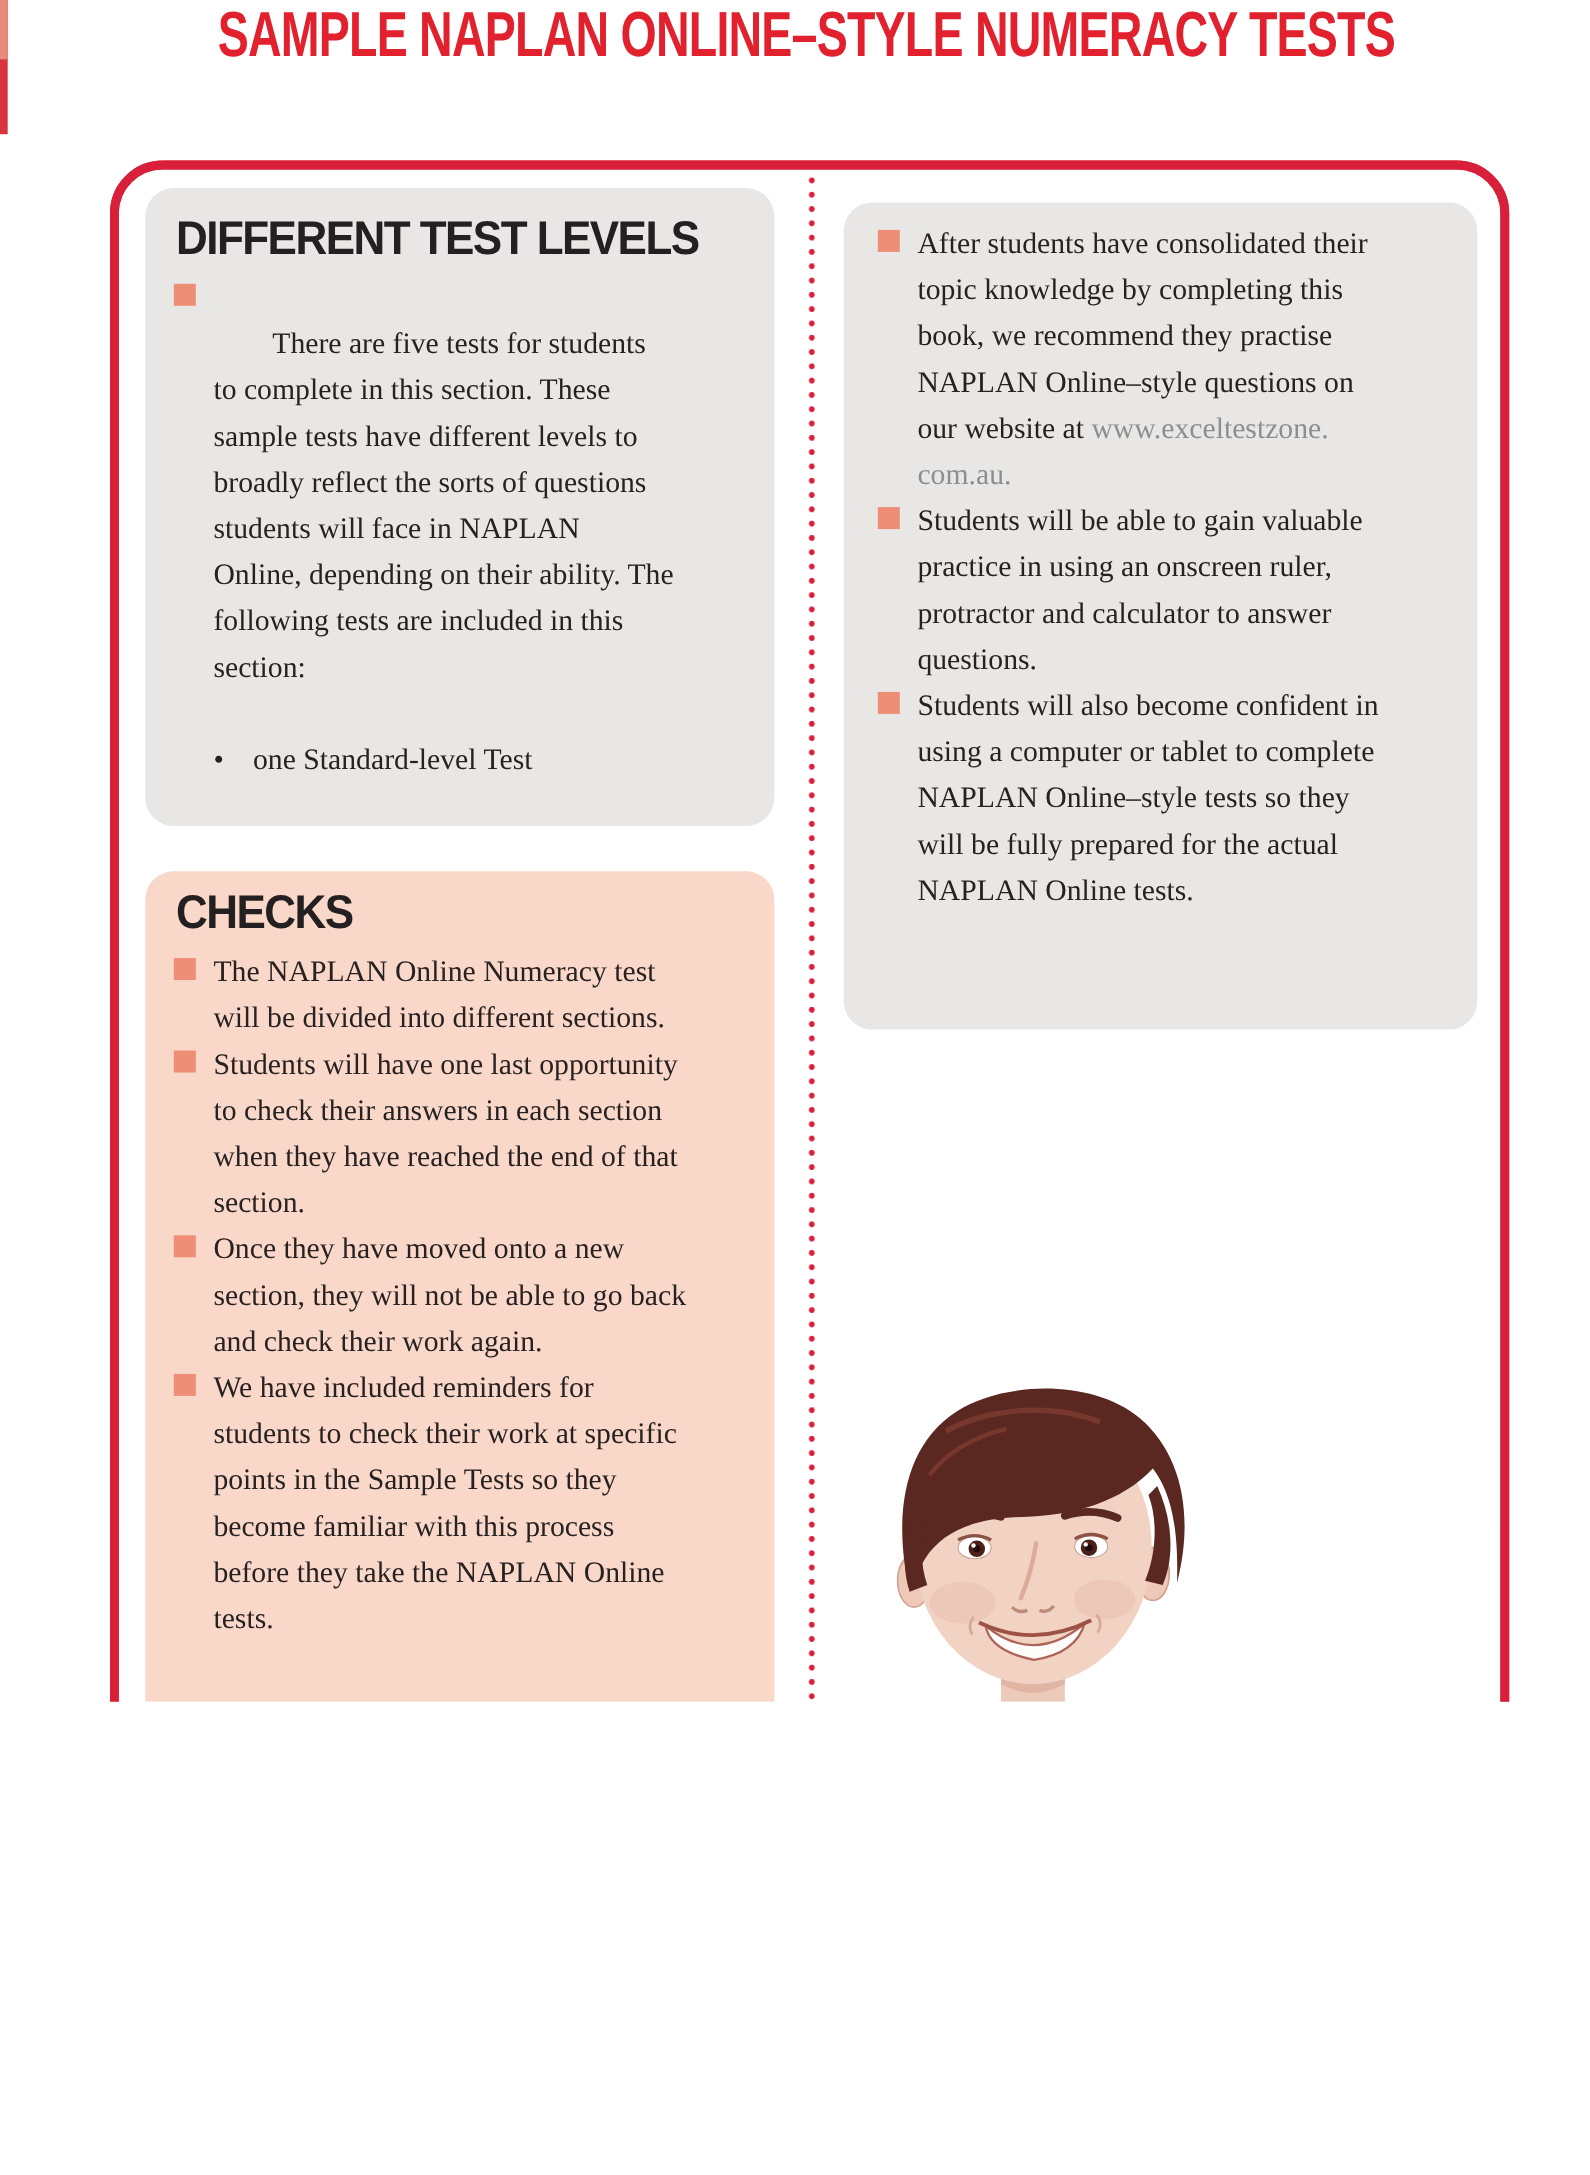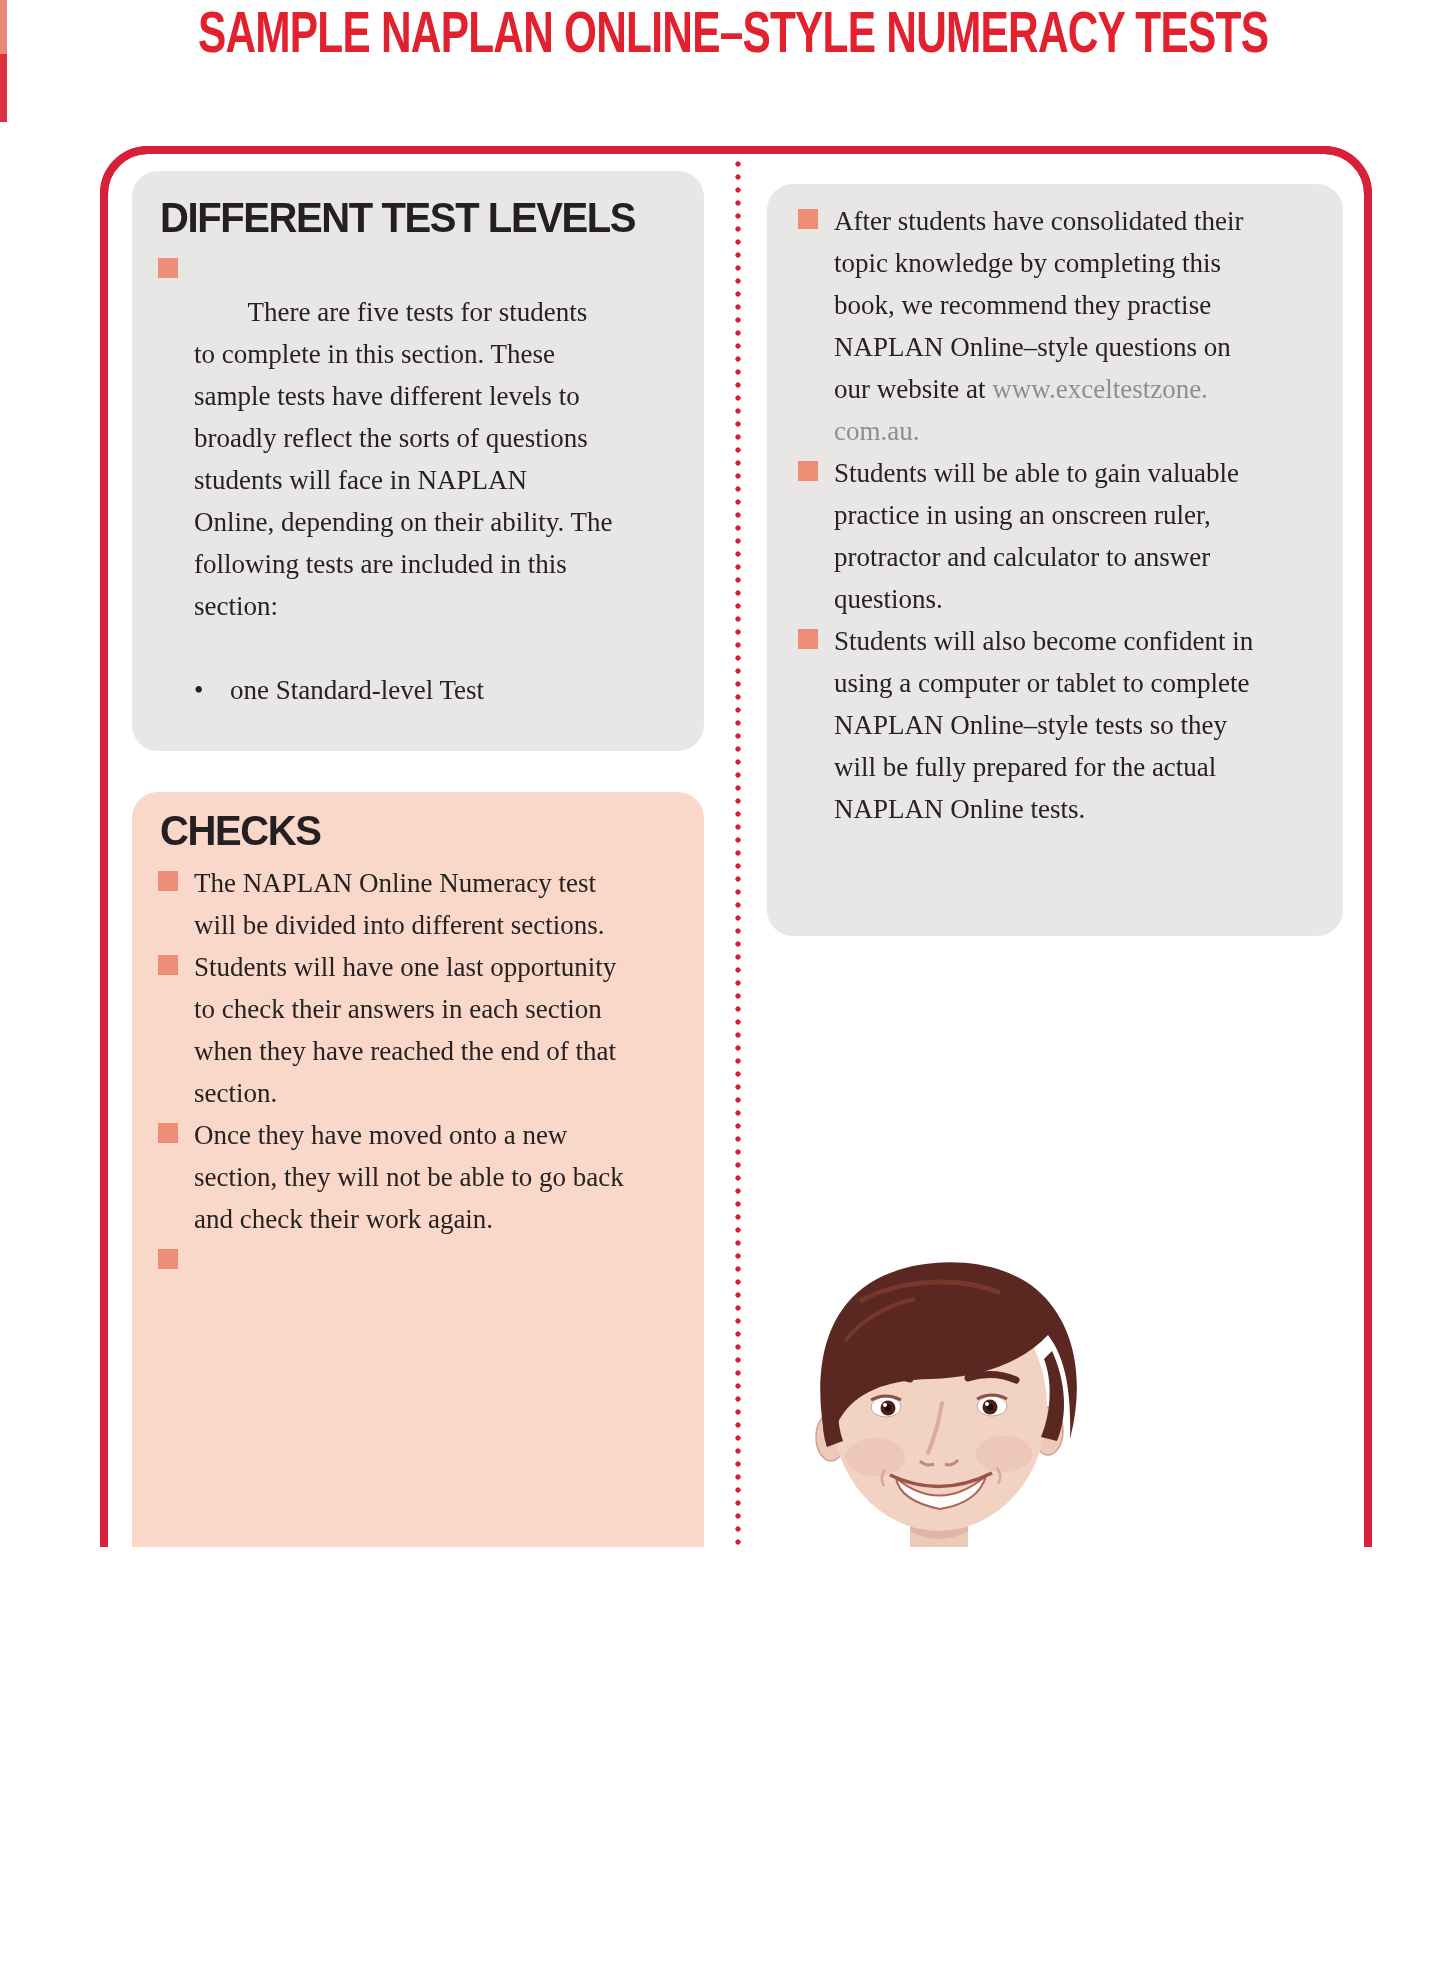--- a/index.html
+++ b/index.html
@@ -119,20 +119,26 @@
 section.</div>
     </div>
     <div class="brow">
       <span class="sq"></span>
       <div class="btxt">Once they have moved onto a new
 section, they will not be able to go back
 and check their work again.</div>
     </div>
     <div class="brow">
       <span class="sq"></span>
+      <div class="btxt">We have included reminders for
+students to check their work at specific
+points in the Sample Tests so they
+become familiar with this process
+before they take the NAPLAN Online
+tests.</div>
     </div>
   </section>
 
   <section class="abs box box-gray zone">
     <div class="brow">
       <span class="sq"></span>
       <div class="btxt"><span>After students have consolidated their
 topic knowledge by completing this
 book, we recommend they practise
 NAPLAN Online–style questions on

